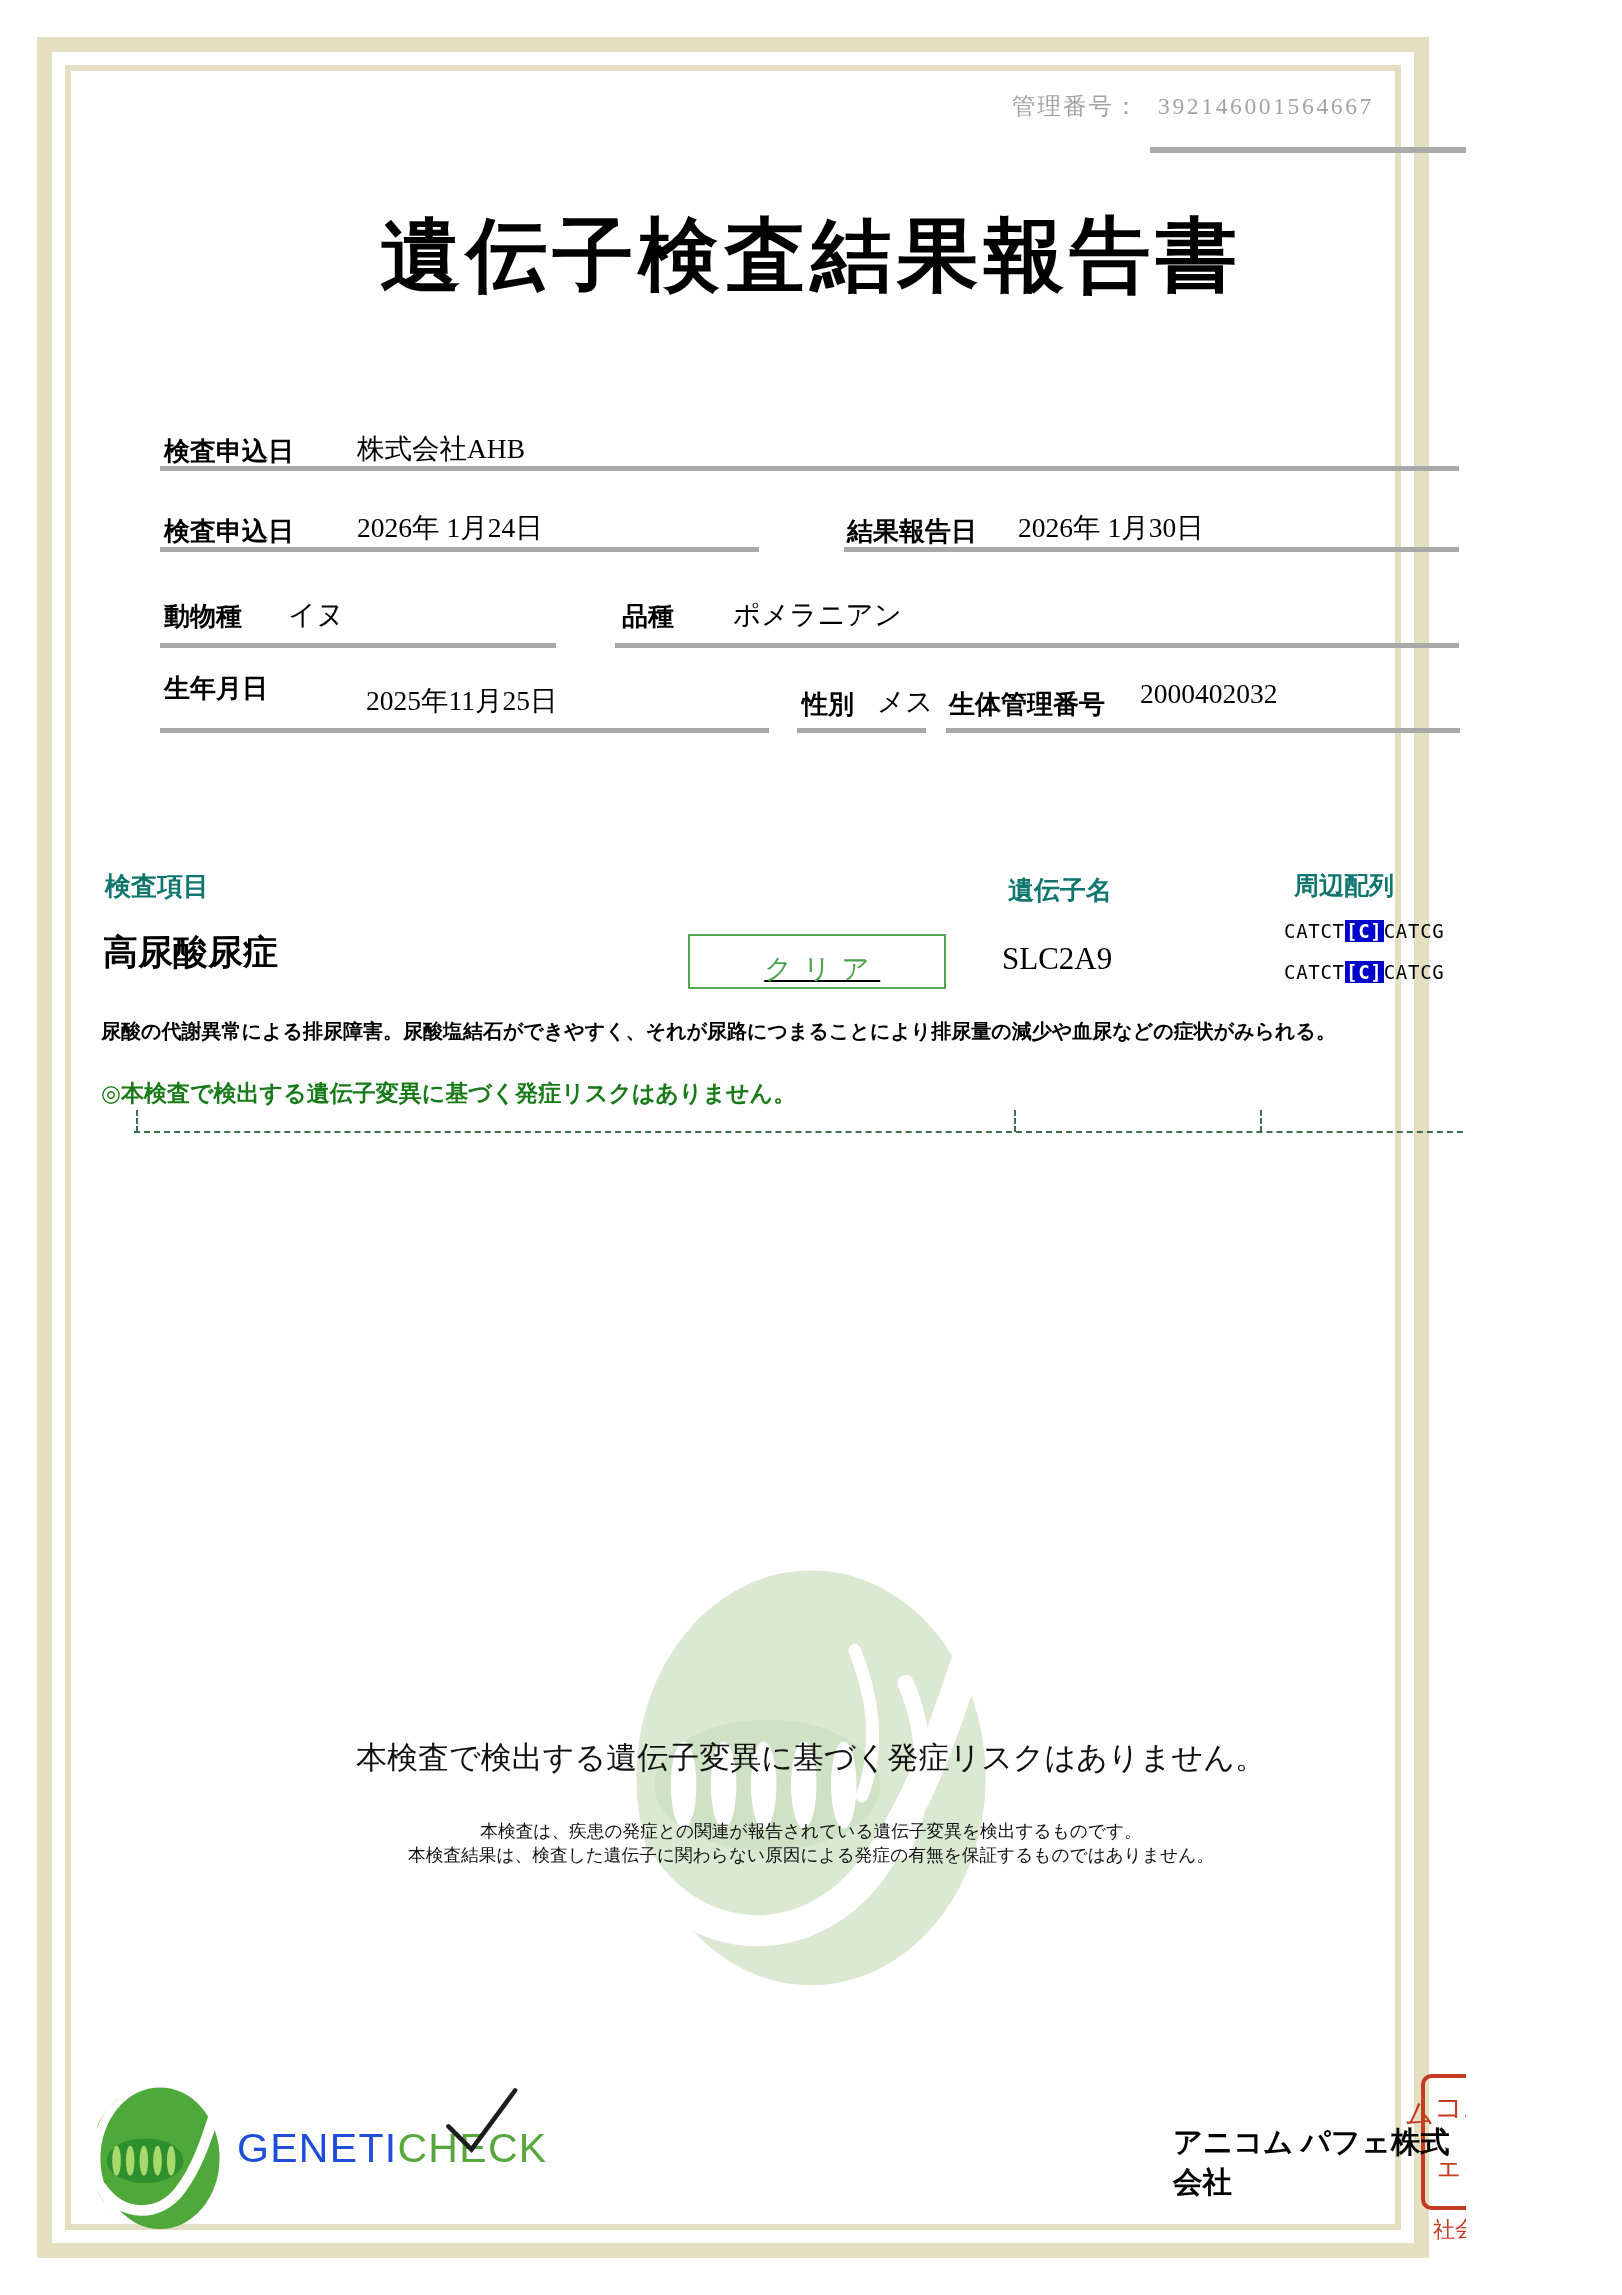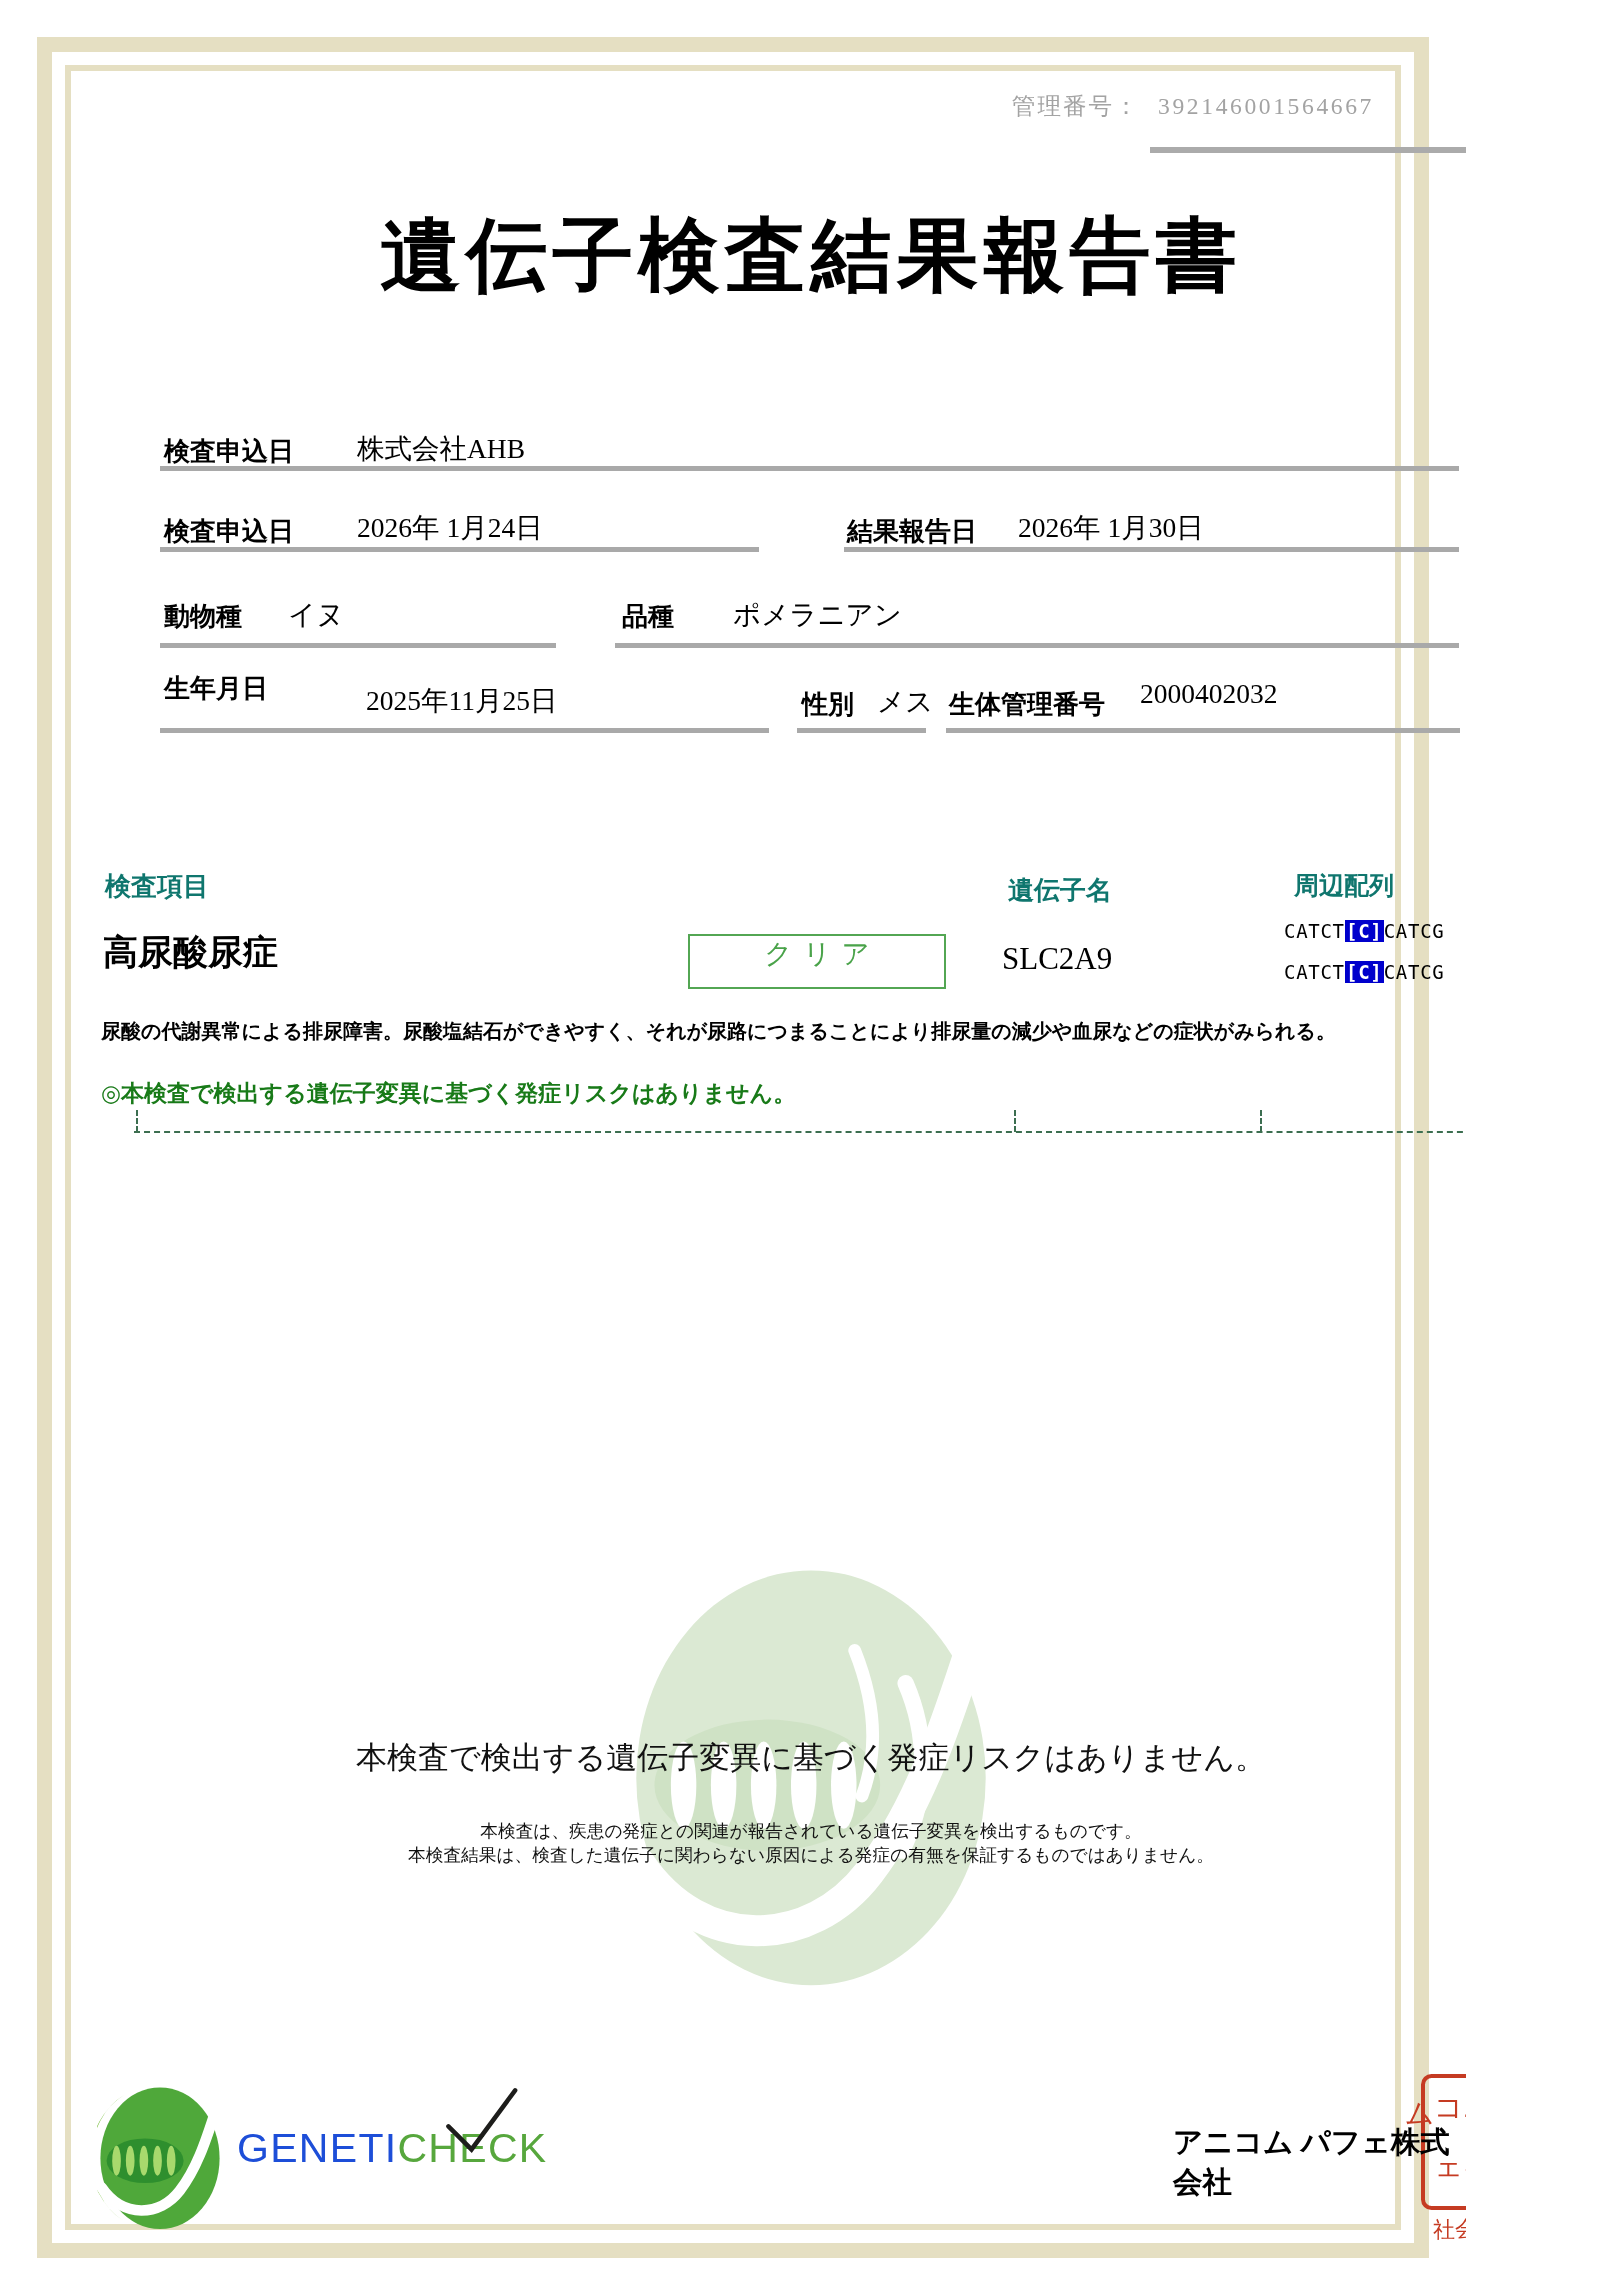--- a/index.html
+++ b/index.html
@@ -27,21 +27,21 @@
   .doc-title{top:202px;left:0;width:1622px;text-align:center;font-size:81px;font-weight:700;letter-spacing:5.2px;}
 
   .flabel{font-size:26px;font-weight:700;}
   .fvalue{font-size:27.5px;}
   .uline{height:4.6px;background:#a9a9a9;}
 
   .green-h{color:#0f766e;font-size:26px;font-weight:700;}
   .disease{font-size:35px;font-weight:700;}
   .clear-box{
     left:688px;top:934px;width:254px;height:51px;
-    border:2.6px solid #53a653;display:flex;align-items:flex-start;justify-content:center;
+    border:2.6px solid #53a653;display:flex;align-items:flex-end;justify-content:center;text-decoration:underline;
   }
   .clear-box span{color:#4aa34a;font-size:27.5px;letter-spacing:10.5px;padding-left:10.5px;}
   .gene{font-size:31px;}
   .seq{font-size:19px;letter-spacing:0.7px;}
   .seq .var{background:#0000cc;color:#ffffff;padding:0 1.3px;font-weight:700;}
   .desc{font-size:20px;font-weight:700;width:1394px;}
   .risk-note{color:#187a18;font-size:23px;font-weight:700;}
   .dash-v{width:0;border-left:2px dashed #3c6e50;height:22px;top:1110px;}
   .dash-h{left:134px;top:1131px;width:1369px;height:0;border-top:2.6px dashed #3c6e50;}
 

